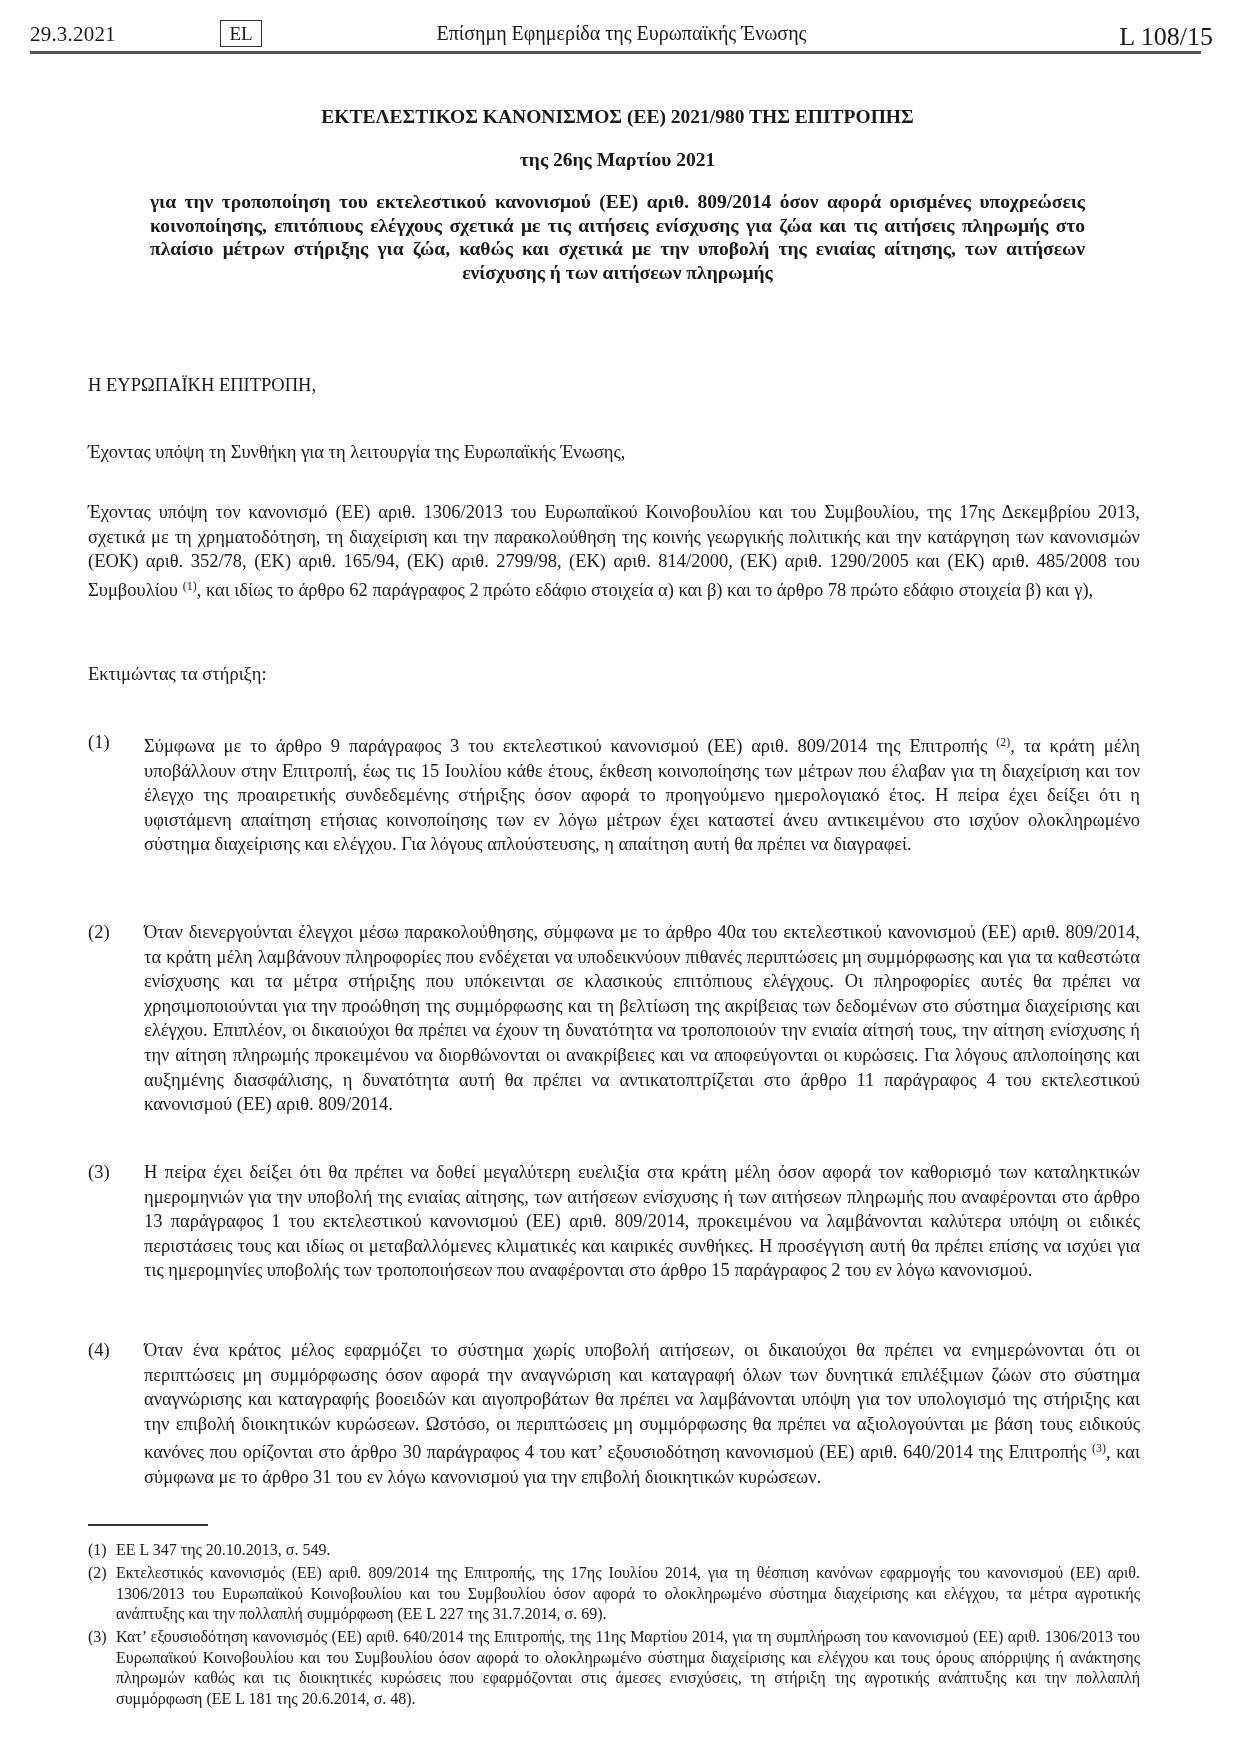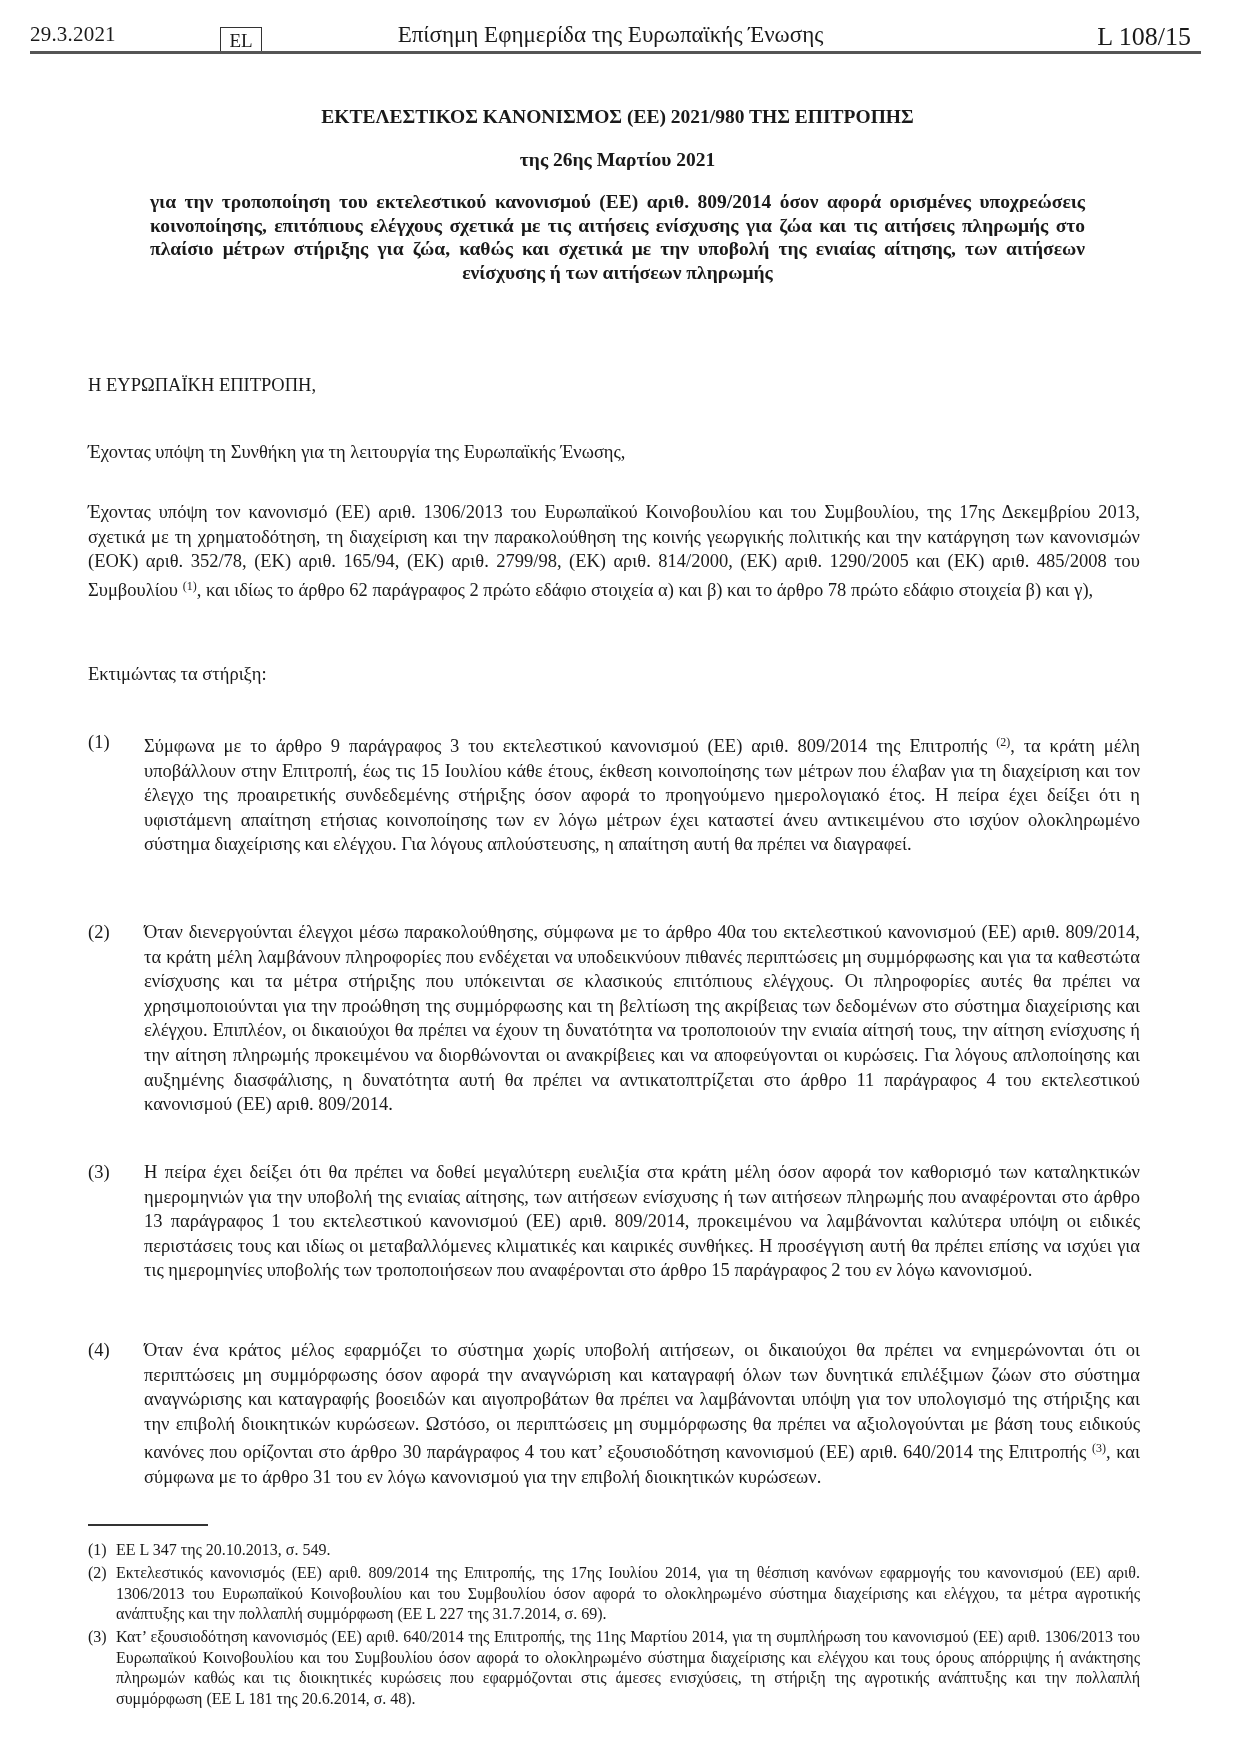--- a/index.html
+++ b/index.html
@@ -4,25 +4,25 @@
 <style>
   html, body { margin: 0; padding: 0; background: #ffffff; }
   body {
     width: 1235px; height: 1737px; position: relative; overflow: hidden;
     font-family: "Liberation Serif", "DejaVu Serif", serif;
     color: #1a1a1a;
   }
   .page { position: absolute; left: 0; top: 0; width: 1235px; height: 1737px; }
 
   
-  .hdr { position: absolute; left: 30px; right: 44px; top: 18px; height: 36px; text-decoration: underline; }
+  .hdr { position: absolute; left: 30px; right: 22px; top: 18px; height: 36px; text-decoration: underline; }
   .hdr-date { position: absolute; left: 0; top: 4px; font-size: 21px; letter-spacing: 0.2px; }
   .hdr-lang { position: absolute; left: 190px; top: 2px; width: 40px; height: 25px;
-              border: 1.5px solid #333; font-size: 19px; text-align: center; line-height: 25px; margin-top: 7px; }
-  .hdr-title { position: absolute; left: 0; right: 0; top: 4px; text-align: center; font-size: 23px; }
+              border: 1.5px solid #333; font-size: 19px; text-align: center; line-height: 25px; }
+  .hdr-title { position: absolute; left: 0; right: 0; top: 4px; text-align: center; font-size: 20px; }
   .hdr-page { position: absolute; right: 0; top: 4px; font-size: 26px; }
   .hdr-rule { position: absolute; left: 30px; right: 34px; top: 51px; height: 3px; background: #555; }
 
   
   .title-block { position: absolute; left: 150px; width: 935px; top: 104px; text-align: center; font-weight: bold; }
   .doc-title { font-size: 19.5px; line-height: 26px; margin: 0 0 17px 0; }
   .doc-date { font-size: 19.5px; line-height: 26px; margin: 0 0 17px 0; }
   .doc-subject { font-size: 19.5px; line-height: 23.5px; text-align: justify; text-align-last: center; margin: 0; }
 
   

